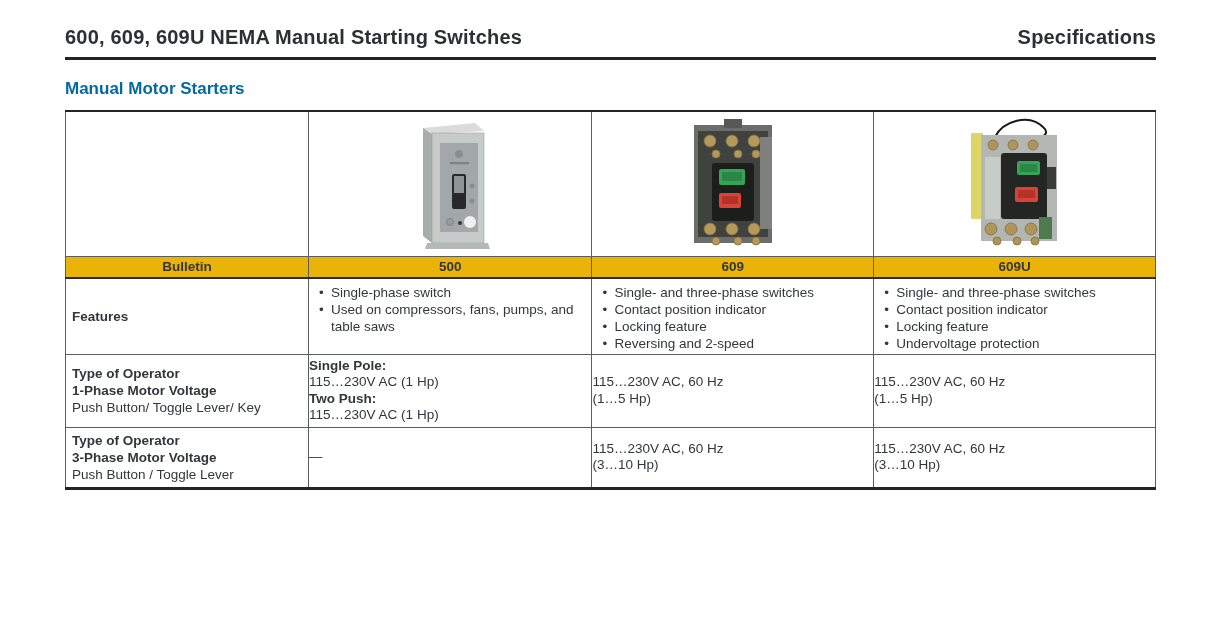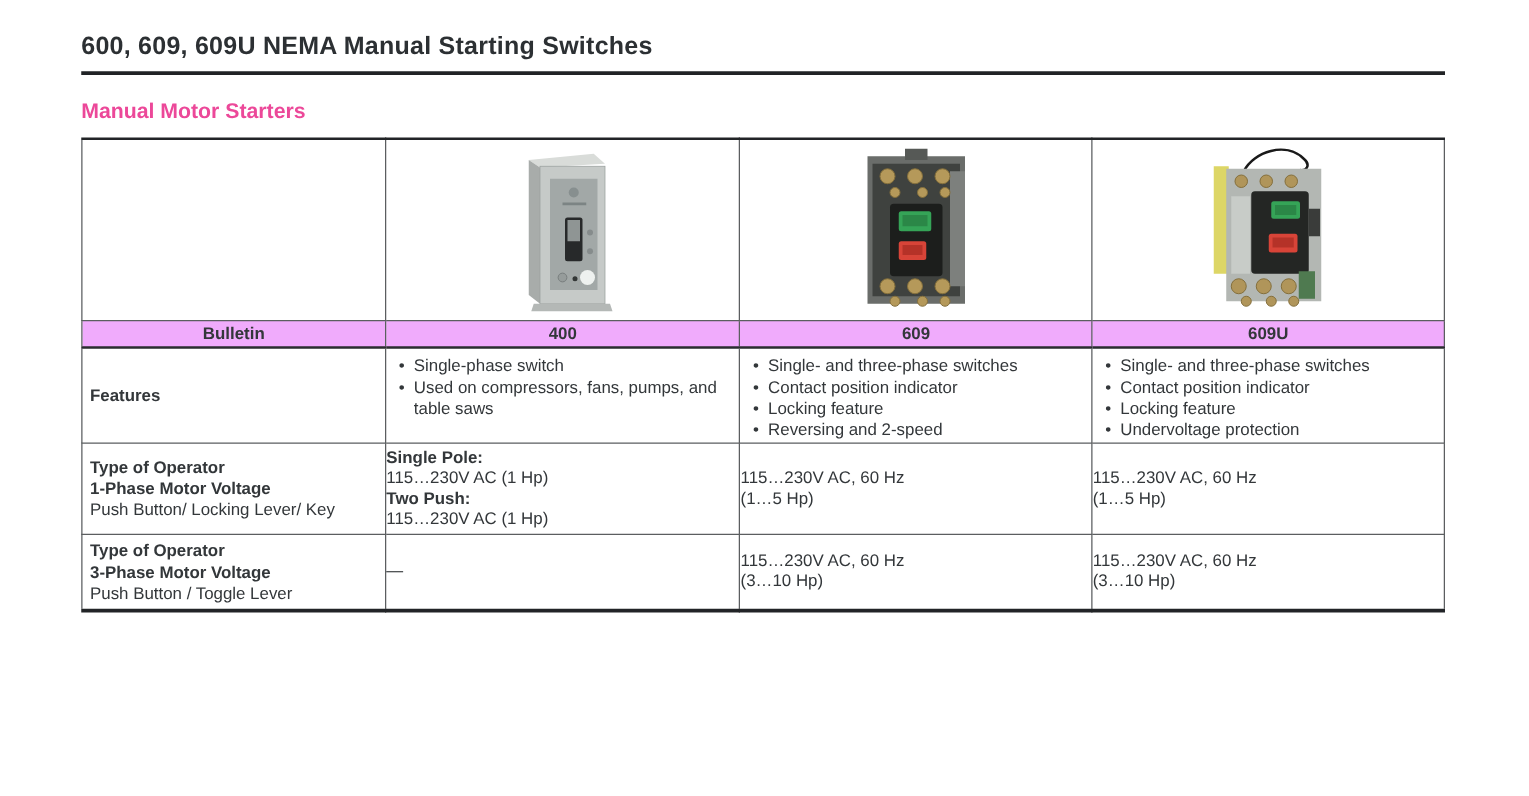--- a/index.html
+++ b/index.html
@@ -10,33 +10,33 @@
     font-family:"Liberation Sans", sans-serif;
     color:#303438;
     position:relative;
     overflow:hidden;
   }
   .content { position:absolute; left:65px; top:0; width:1091px; }
 
   .hdr { display:flex; justify-content:space-between; align-items:flex-end; margin-top:26px;text-align:right; }
   .hdr .title, .hdr .spec { font-size:20px; font-weight:bold; margin:0; color:#2c3033; letter-spacing:.2px; }
   .rule { height:0; border:none; border-top:3px solid #212326; margin:8px 0 0 0; }
-  .section-title { font-size:17px; font-weight:bold; color:#ec4899; margin:19px 0 0 0; }
+  .section-title { font-size:17px; font-weight:bold; color:#0369a1; margin:19px 0 0 0; }
 
   table.spec {
     border-collapse:collapse; width:100%; margin-top:11px; table-layout:fixed;
     border-top:2.5px solid #222427; border-bottom:3px solid #222427;
     font-size:13.5px; color:#33373a;
   }
   col.c1{width:22.3%} col.c2{width:26.0%} col.c3{width:25.85%} col.c4{width:25.85%}
   td { border:1px solid #5b5e60; padding:0; vertical-align:middle; }
 
   tr.img-row td { height:145px; text-align:center; vertical-align:middle; background:#fff; }
   tr.bulletin-row td {
-    background:#f0abfc; height:22px; text-align:center; font-weight:bold;
+    background:#eab308; height:22px; text-align:center; font-weight:bold;
     border-top:1.5px solid #2a2c2f; border-bottom:2px solid #2a2c2f;
   }
   tr.features-row td { height:76px; }
   tr.phase1-row td { height:73px; }
   tr.phase3-row td { height:61px; }
   tr.enclosures-row td { height:24px; }
 
   td.lbl { padding:3px 22px 3px 6px; vertical-align:middle; }
   .lbl-line { font-weight:bold; line-height:17px; }
   .lbl-line.plain { font-weight:normal; }
@@ -50,20 +50,21 @@
   .b { font-weight:bold; }
   svg { display:inline-block; vertical-align:middle; }
 </style>
 </head>
 <body>
 
 <div class="content">
 
   <div class="hdr">
     <h1 class="title">600, 609, 609U NEMA Manual Starting Switches</h1>
+    <div class="spec">Specifications</div>
   </div>
   <hr class="rule">
 
   <h2 class="section-title">Manual Motor Starters</h2>
 
   <table class="spec">
     <colgroup>
         <col class="c1">
         <col class="c2">
         <col class="c3">
@@ -145,21 +146,21 @@
             <circle cx="32" cy="124" r="4"></circle>
                 <circle cx="52" cy="124" r="4"></circle>
                 <circle cx="70" cy="124" r="4"></circle>
           </g>
         </svg>
       </td>
     </tr>
 
     <tr class="bulletin-row">
       <td>Bulletin</td>
-      <td>400</td>
+      <td>500</td>
       <td>609</td>
       <td>609U</td>
     </tr>
 
     <tr class="features-row">
       <td class="lbl">
         <div class="lbl-line">Features</div>
       </td>
       <td class="bullets">
         <ul class="feat">
@@ -182,21 +183,21 @@
           <li>Locking feature</li>
           <li>Undervoltage protection</li>
         </ul>
       </td>
     </tr>
 
     <tr class="phase1-row">
       <td class="lbl">
         <div class="lbl-line">Type of Operator</div>
         <div class="lbl-line">1-Phase Motor Voltage</div>
-        <div class="lbl-line plain">Push Button/ Locking Lever/ Key</div>
+        <div class="lbl-line plain">Push Button/ Toggle Lever/ Key</div>
       </td>
       <td class="valc">
         <div class="b">Single Pole:</div>
         <div>115…230V AC (1 Hp)</div>
         <div class="b">Two Push:</div>
         <div>115…230V AC (1 Hp)</div>
       </td>
       <td class="valc">
         <div>115…230V AC, 60 Hz</div>
         <div>(1…5 Hp)</div>

